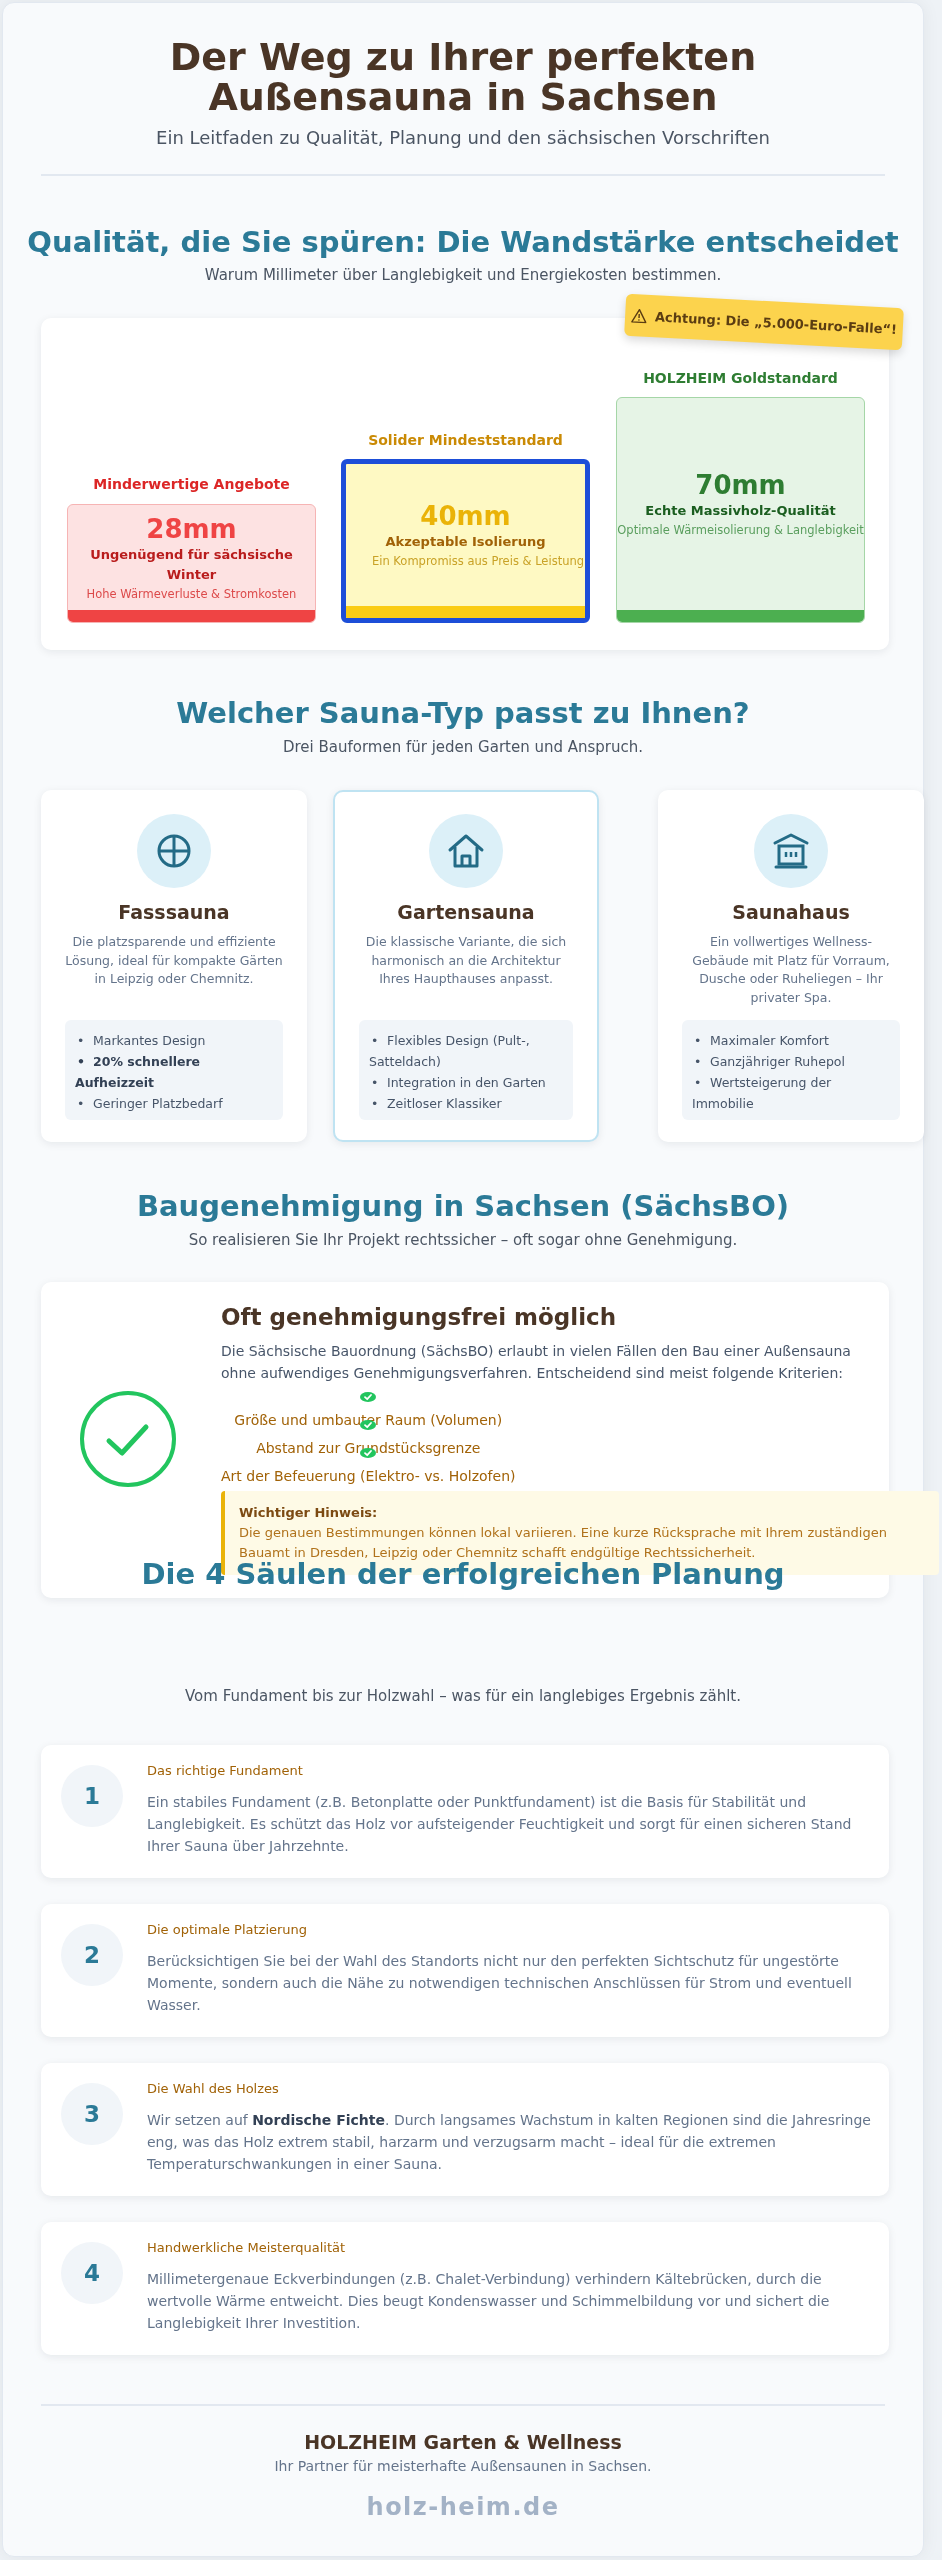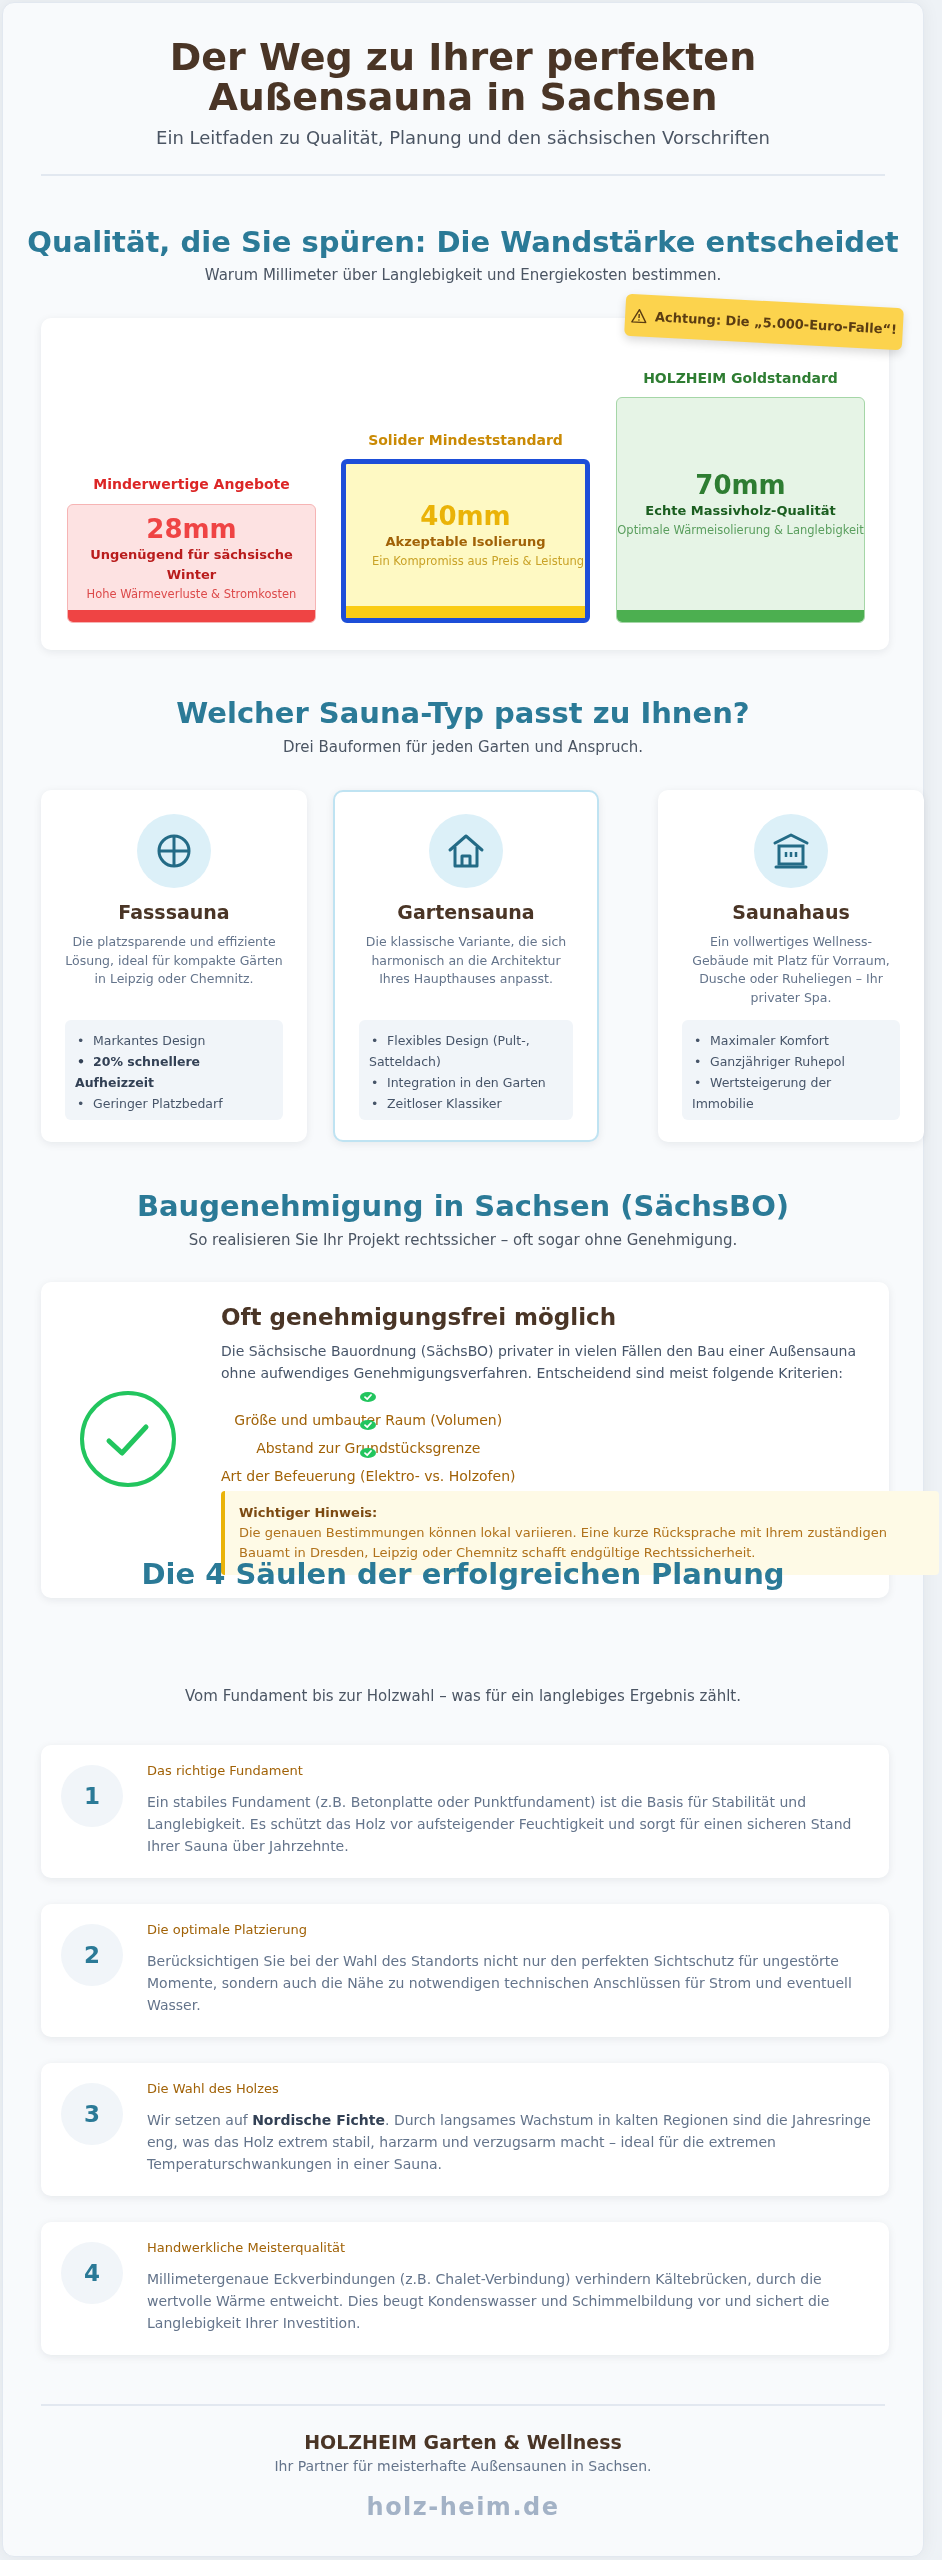--- a/index.html
+++ b/index.html
@@ -218,21 +218,21 @@
 
   <h2 class="abs center sec-title" style="top:1186px;">Baugenehmigung in Sachsen (SächsBO)</h2>
   <div class="abs center sec-sub" style="top:1228px;">So realisieren Sie Ihr Projekt rechtssicher – oft sogar ohne Genehmigung.</div>
 
   <div class="abs card" style="left:38px; top:1279px; width:848px; height:316px;">
     <svg class="abs" style="left:37px; top:107px;" width="100" height="100" viewBox="0 0 100 100">
       <circle cx="50" cy="50" r="46" fill="none" stroke="#22c55e" stroke-width="4"></circle>
       <path d="M31 52 L44 64 L68 38" fill="none" stroke="#22c55e" stroke-width="5" stroke-linecap="round" stroke-linejoin="round"></path>
     </svg>
     <div class="abs permit-title" style="left:180px; top:22px;">Oft genehmigungsfrei möglich</div>
-    <div class="abs permit-text" style="left:180px; top:58px; width:640px;">Die Sächsische Bauordnung (SächsBO) privater in vielen Fällen den Bau einer Außensauna ohne aufwendiges Genehmigungsverfahren. Entscheidend sind meist folgende Kriterien:</div>
+    <div class="abs permit-text" style="left:180px; top:58px; width:640px;">Die Sächsische Bauordnung (SächsBO) erlaubt in vielen Fällen den Bau einer Außensauna ohne aufwendiges Genehmigungsverfahren. Entscheidend sind meist folgende Kriterien:</div>
     <div class="abs" style="left:180px; top:110px;">
       <div class="check-row">
         <span class="check-dot">
             <svg width="10" height="10" viewBox="0 0 10 10">
               <path d="M2 5.2 L4.2 7.2 L8 3" fill="none" stroke="#fff" stroke-width="1.8" stroke-linecap="round" stroke-linejoin="round"></path>
             </svg>
           </span>
         <span>Größe und umbauter Raum (Volumen)</span>
       </div>
       <div class="check-row">

